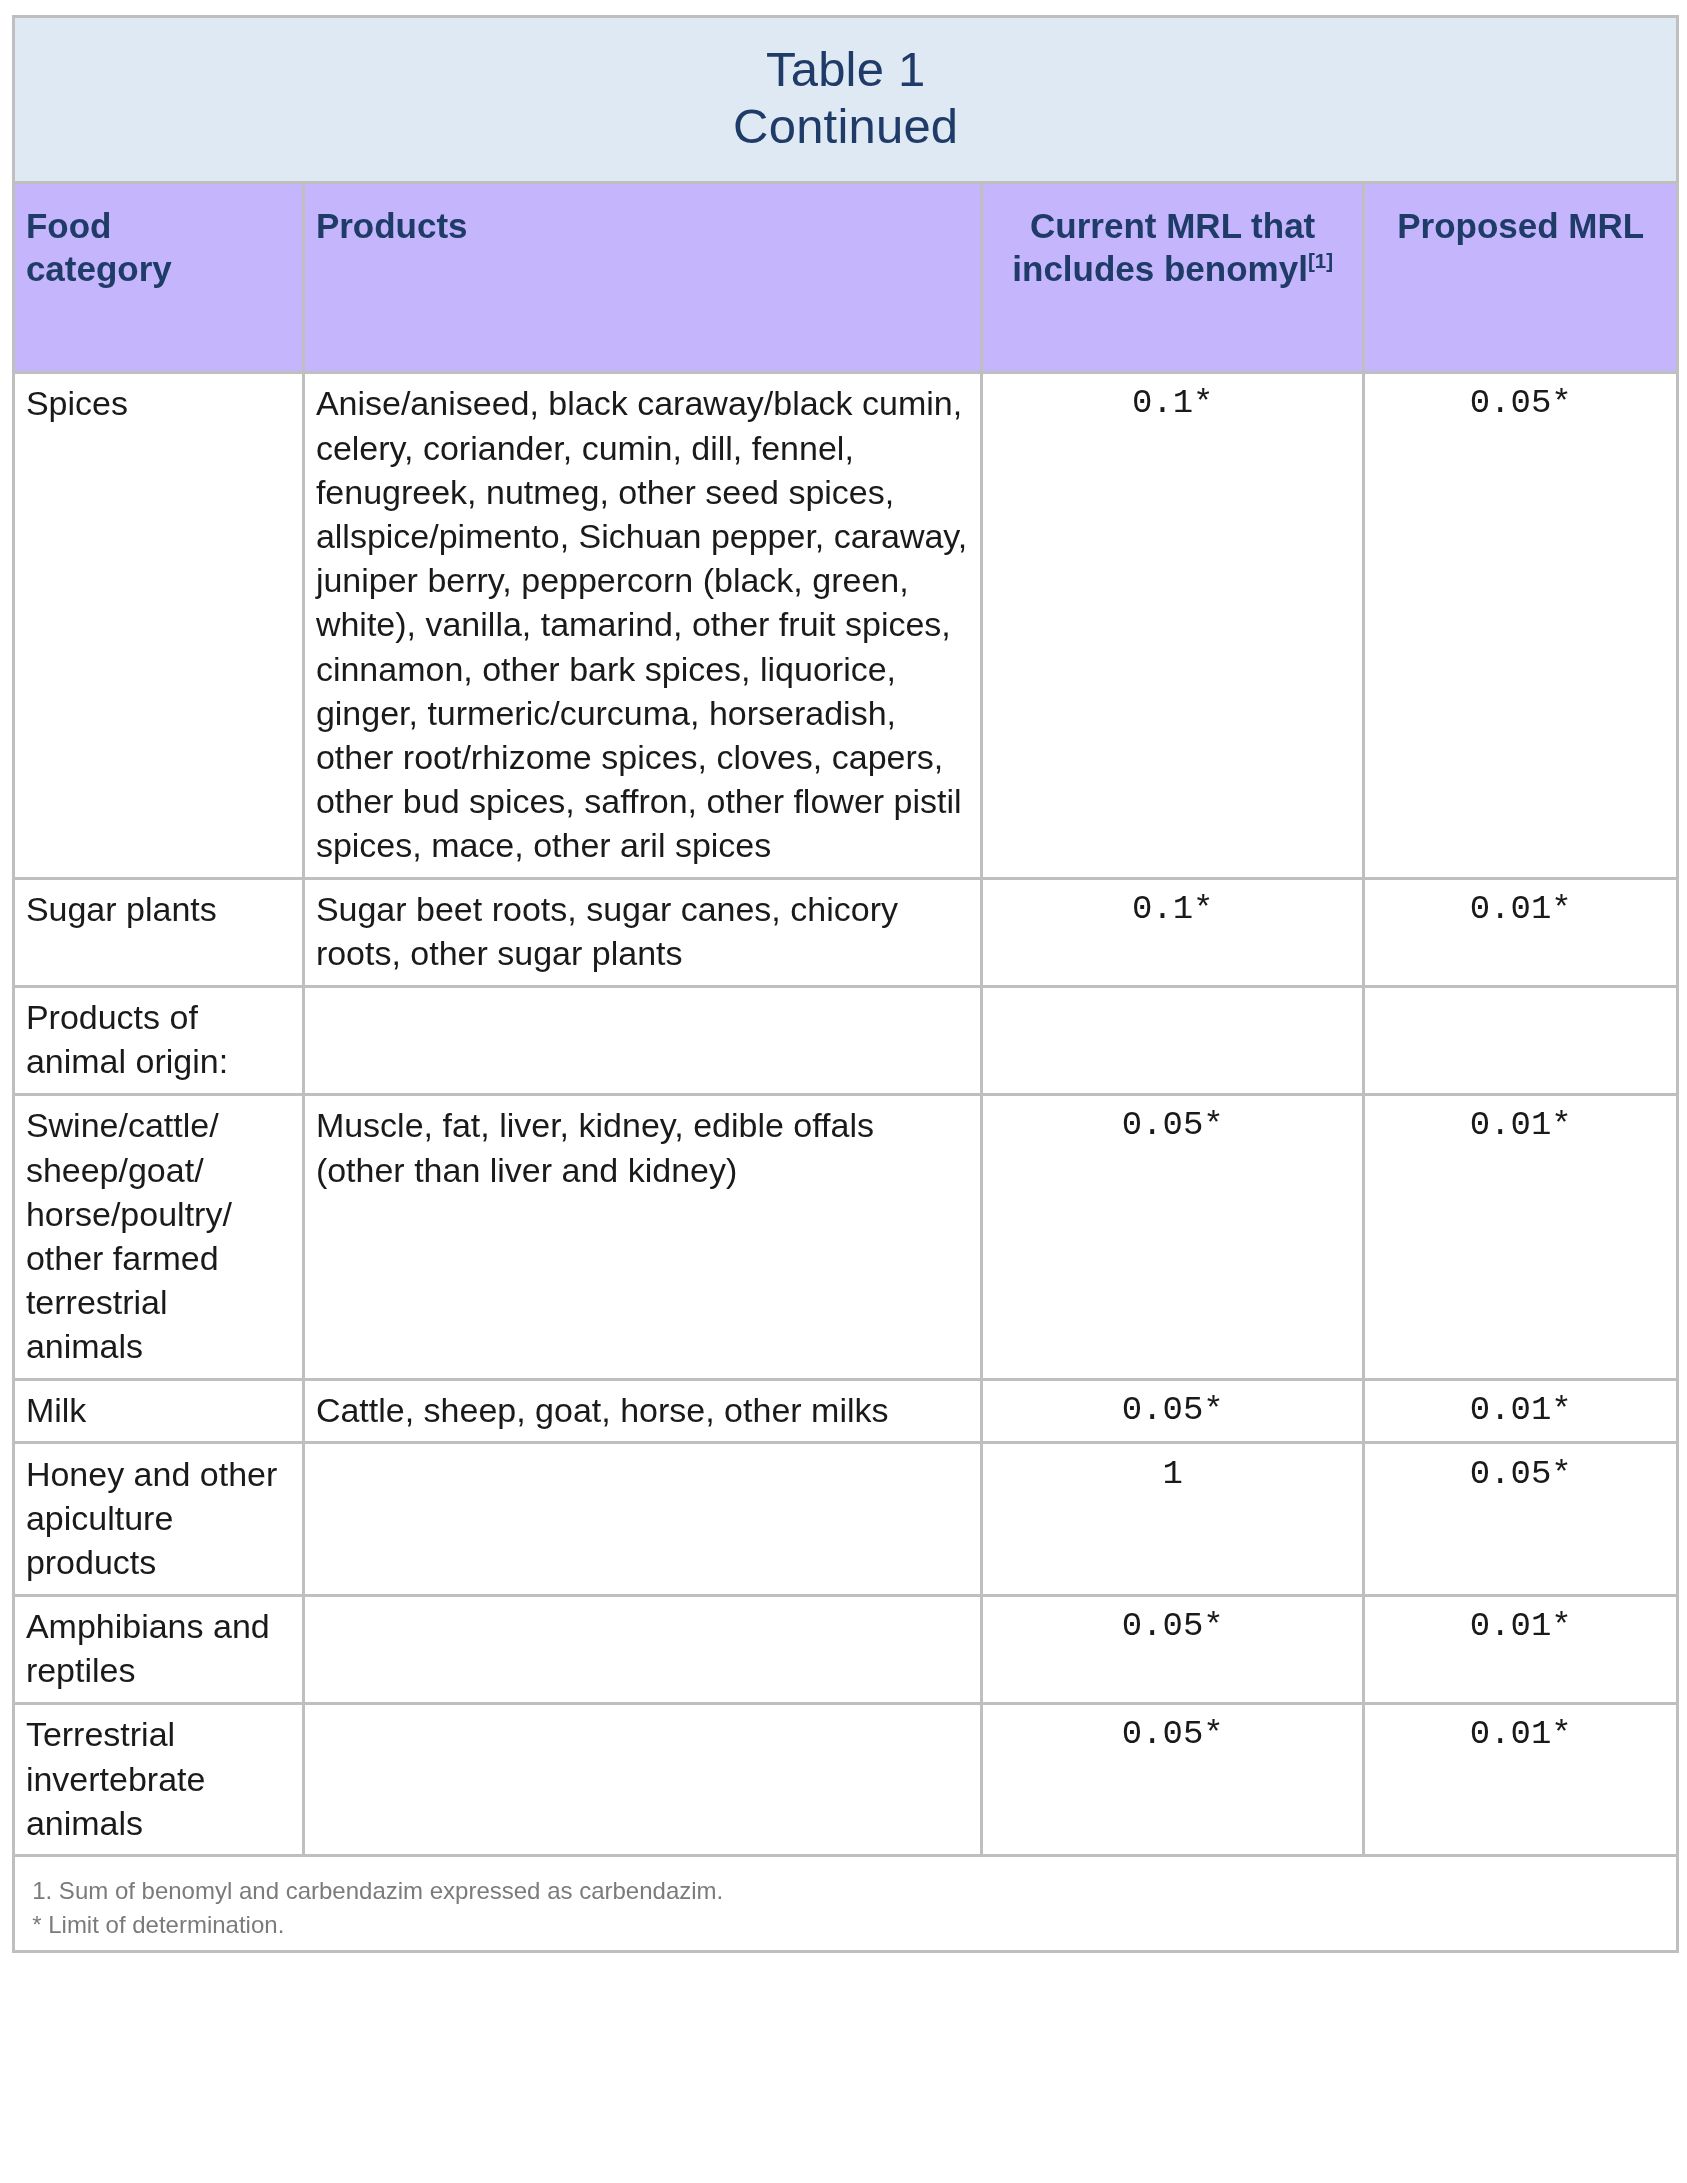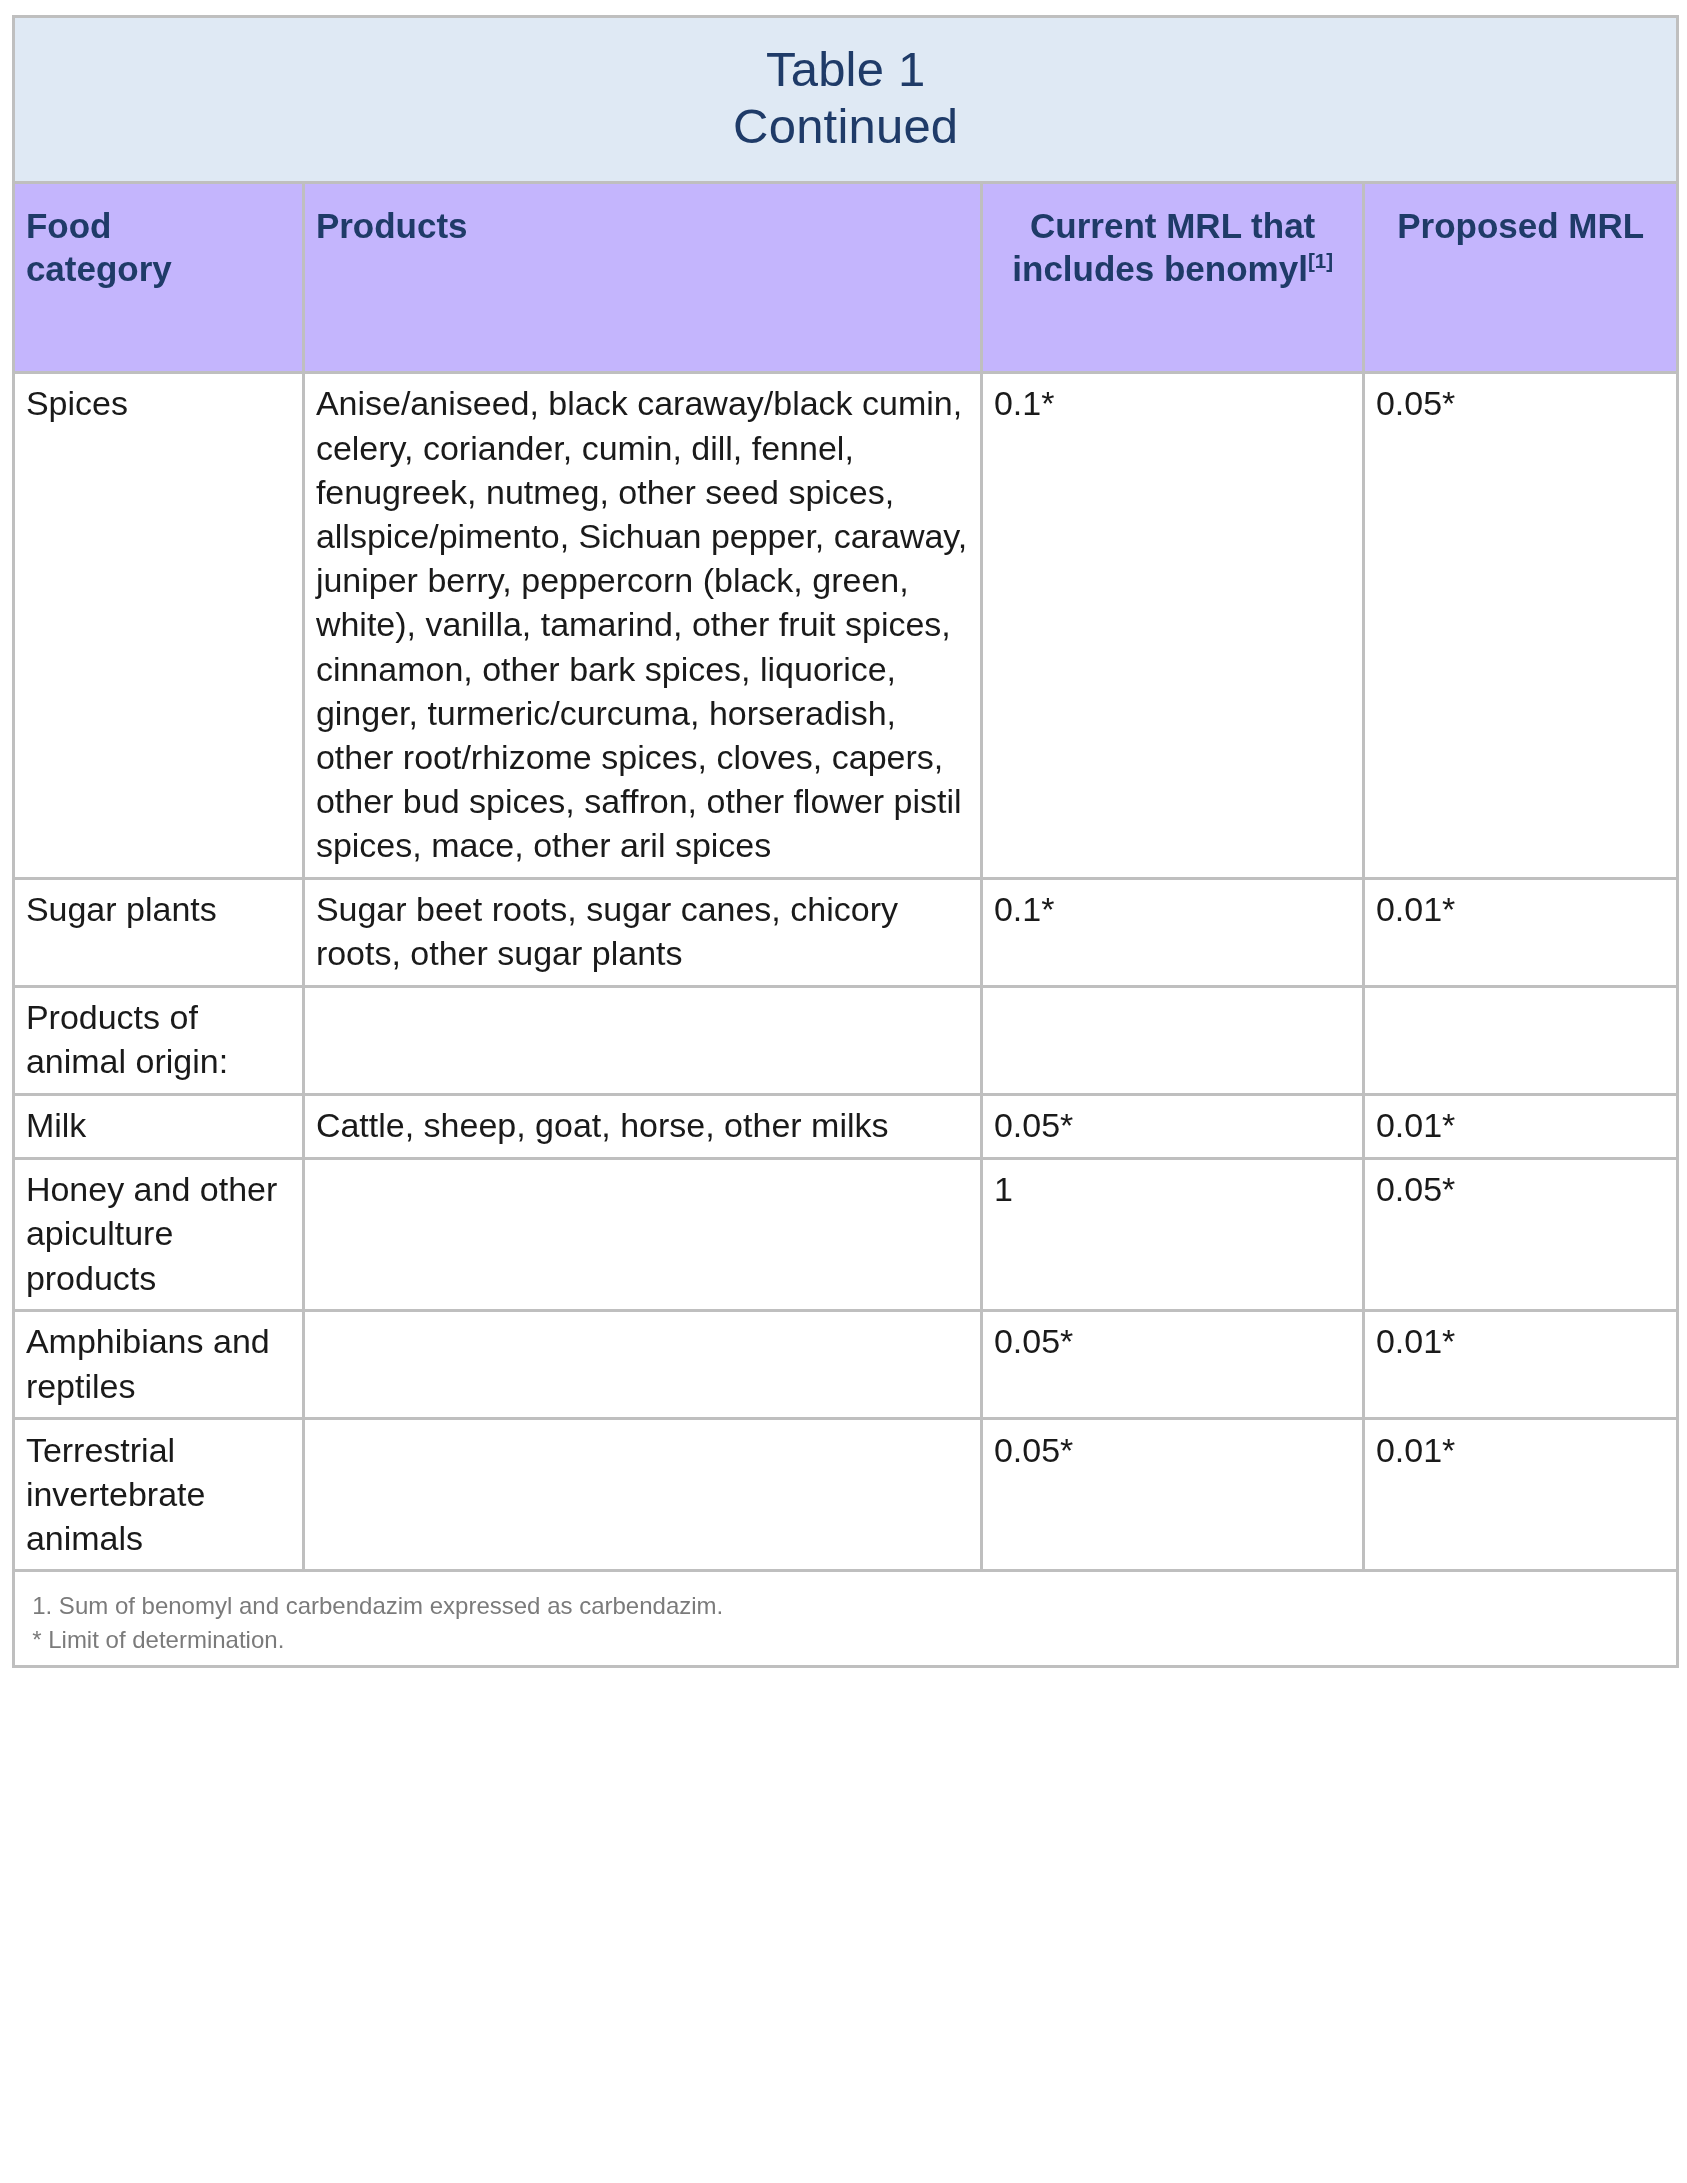--- a/index.html
+++ b/index.html
@@ -71,20 +71,22 @@
   }
 
   
   .body-cell {
     background: #ffffff;
     color: #1a1a1a;
     font-size: 34px;
     line-height: 1.30;
   }
   .body-cell.num {
+    text-align: center;
+    font-family: Liberation Mono, monospace;
   }
   .cat { white-space: pre-line; }
 
   
   col.c1 { width: 290px; }
   col.c2 { width: 678px; }
   col.c3 { width: 382px; }
   col.c4 { width: 314px; }
 
   
@@ -140,20 +142,31 @@
       <td class="body-cell num">0.01*</td>
     </tr>
     <tr>
       <td class="body-cell cat">Products of
 animal origin:</td>
       <td class="body-cell"></td>
       <td class="body-cell num"></td>
       <td class="body-cell num"></td>
     </tr>
     <tr>
+      <td class="body-cell cat">Swine/cattle/
+sheep/goat/
+horse/poultry/
+other farmed
+terrestrial
+animals</td>
+      <td class="body-cell">Muscle, fat, liver, kidney, edible offals (other than liver and kidney)</td>
+      <td class="body-cell num">0.05*</td>
+      <td class="body-cell num">0.01*</td>
+    </tr>
+    <tr>
       <td class="body-cell cat">Milk</td>
       <td class="body-cell">Cattle, sheep, goat, horse, other milks</td>
       <td class="body-cell num">0.05*</td>
       <td class="body-cell num">0.01*</td>
     </tr>
     <tr>
       <td class="body-cell cat">Honey and other
 apiculture
 products</td>
       <td class="body-cell"></td>

